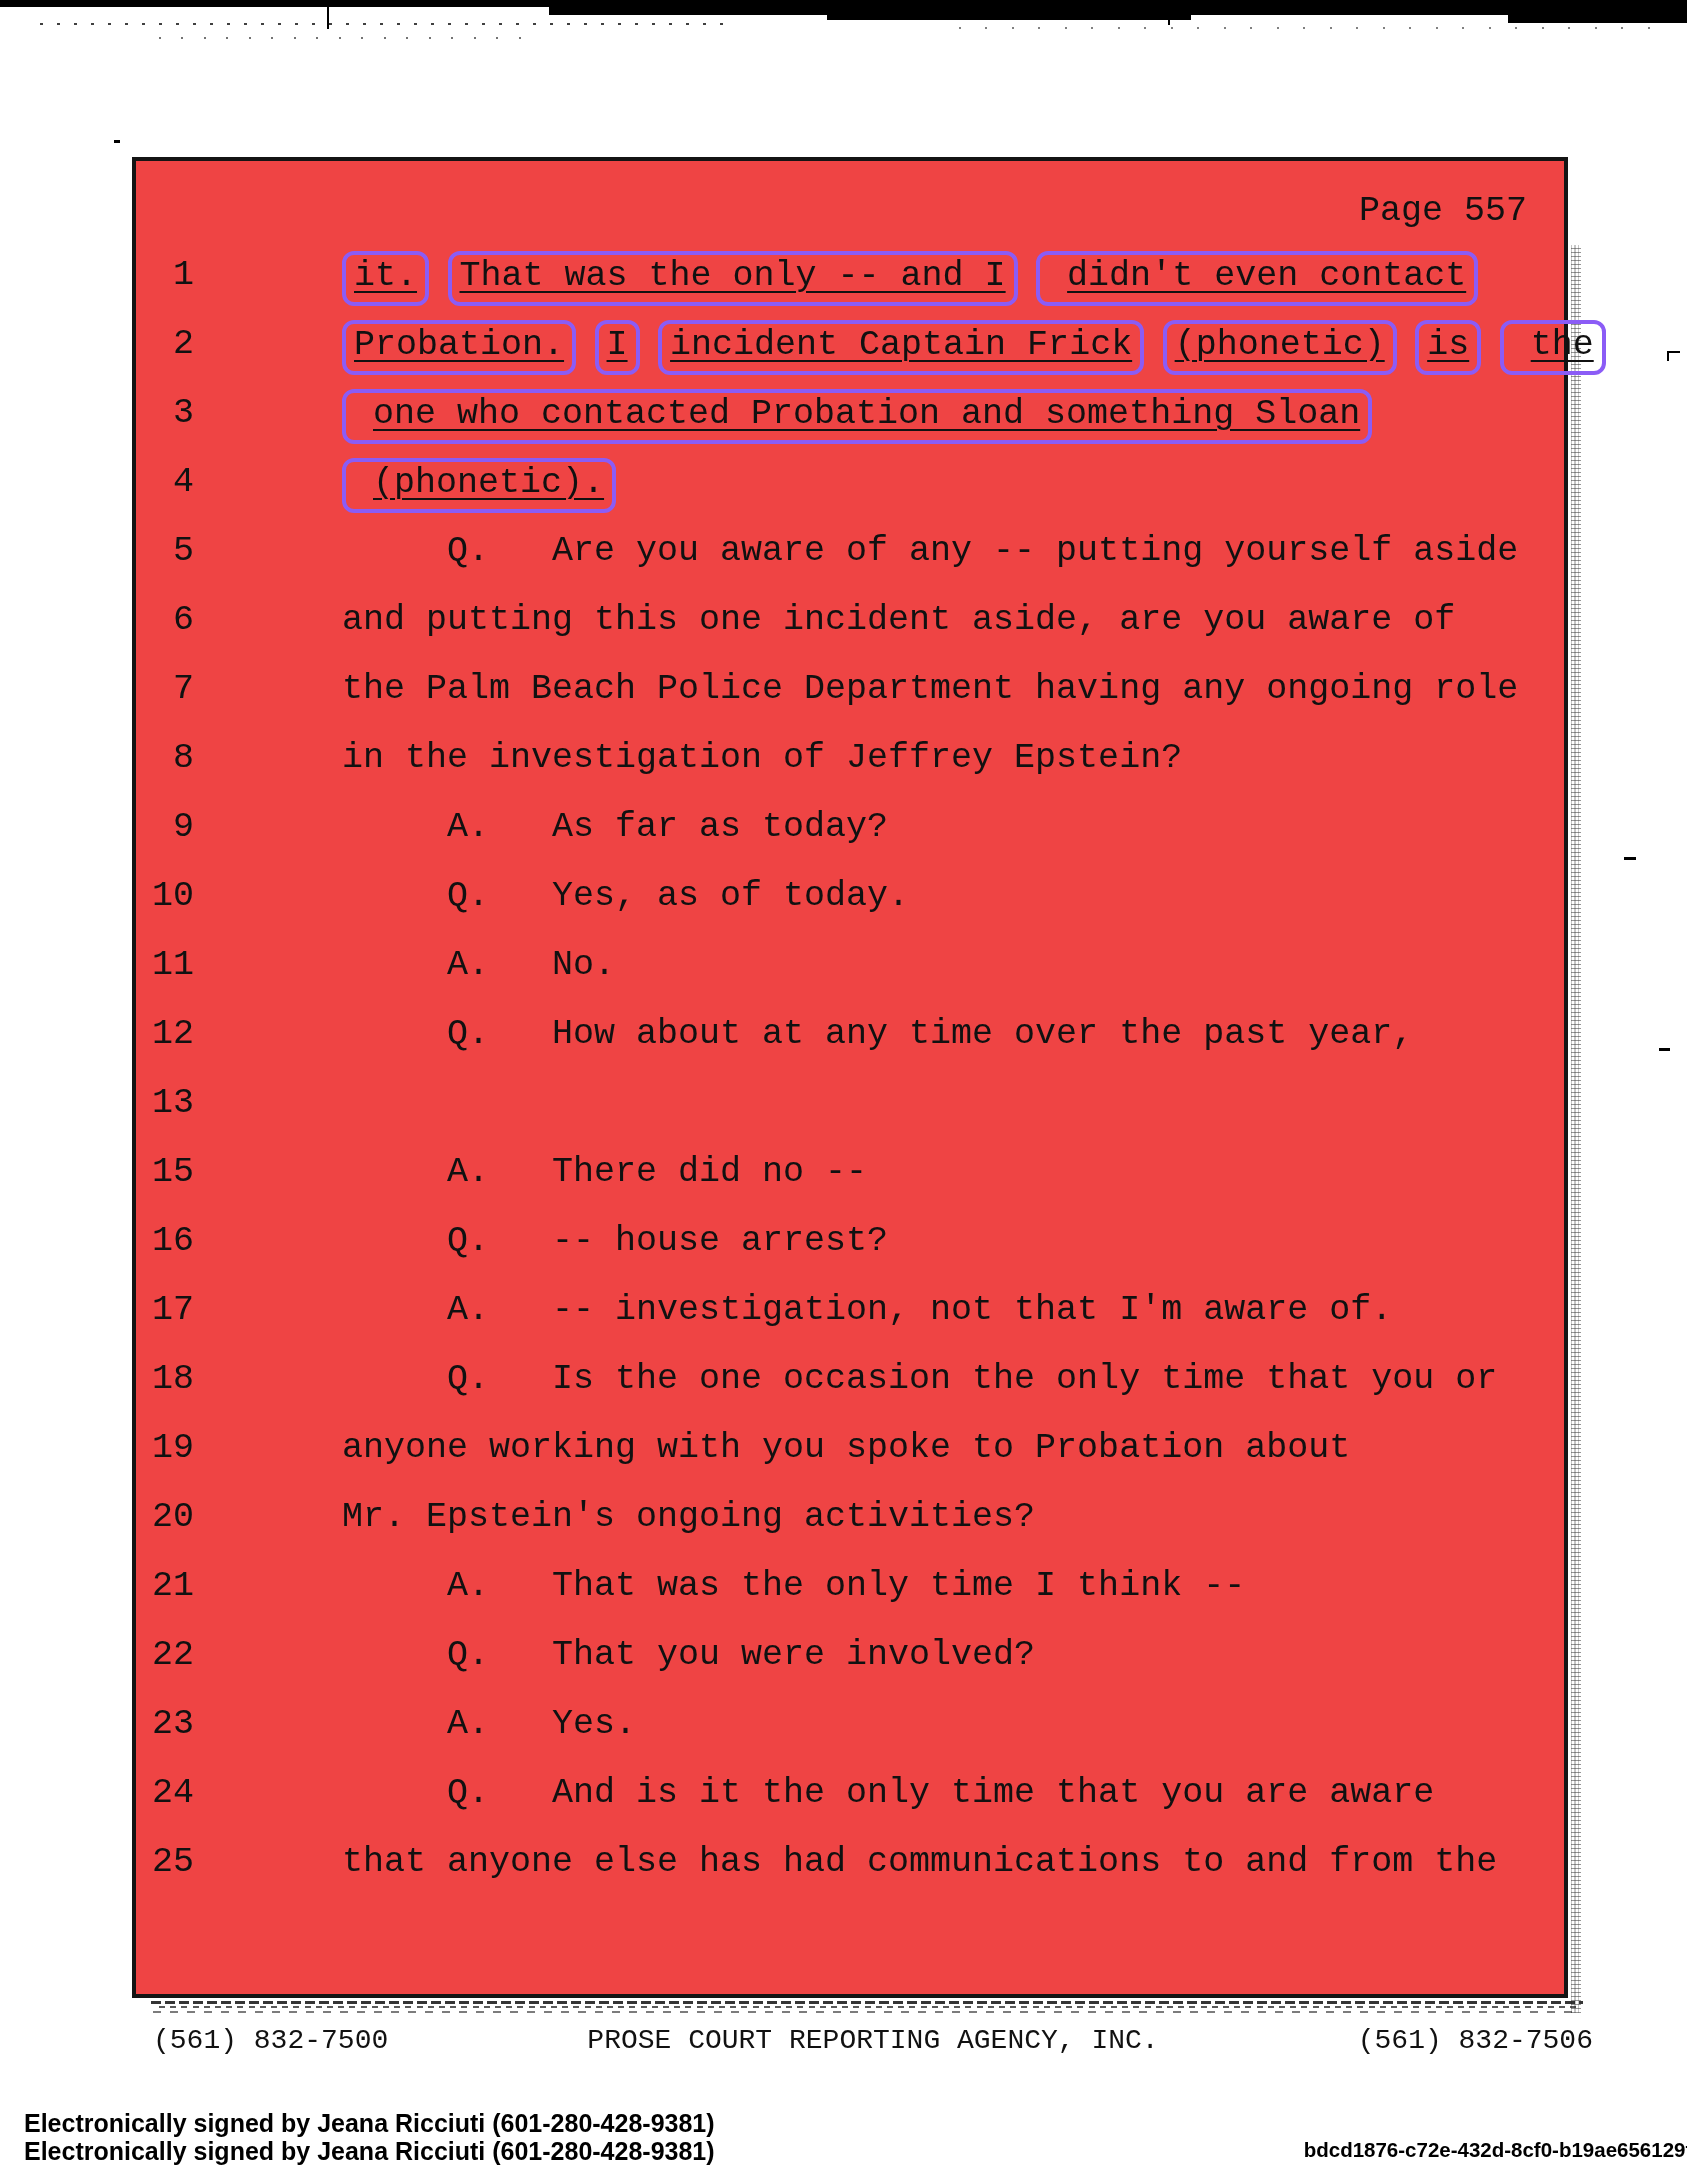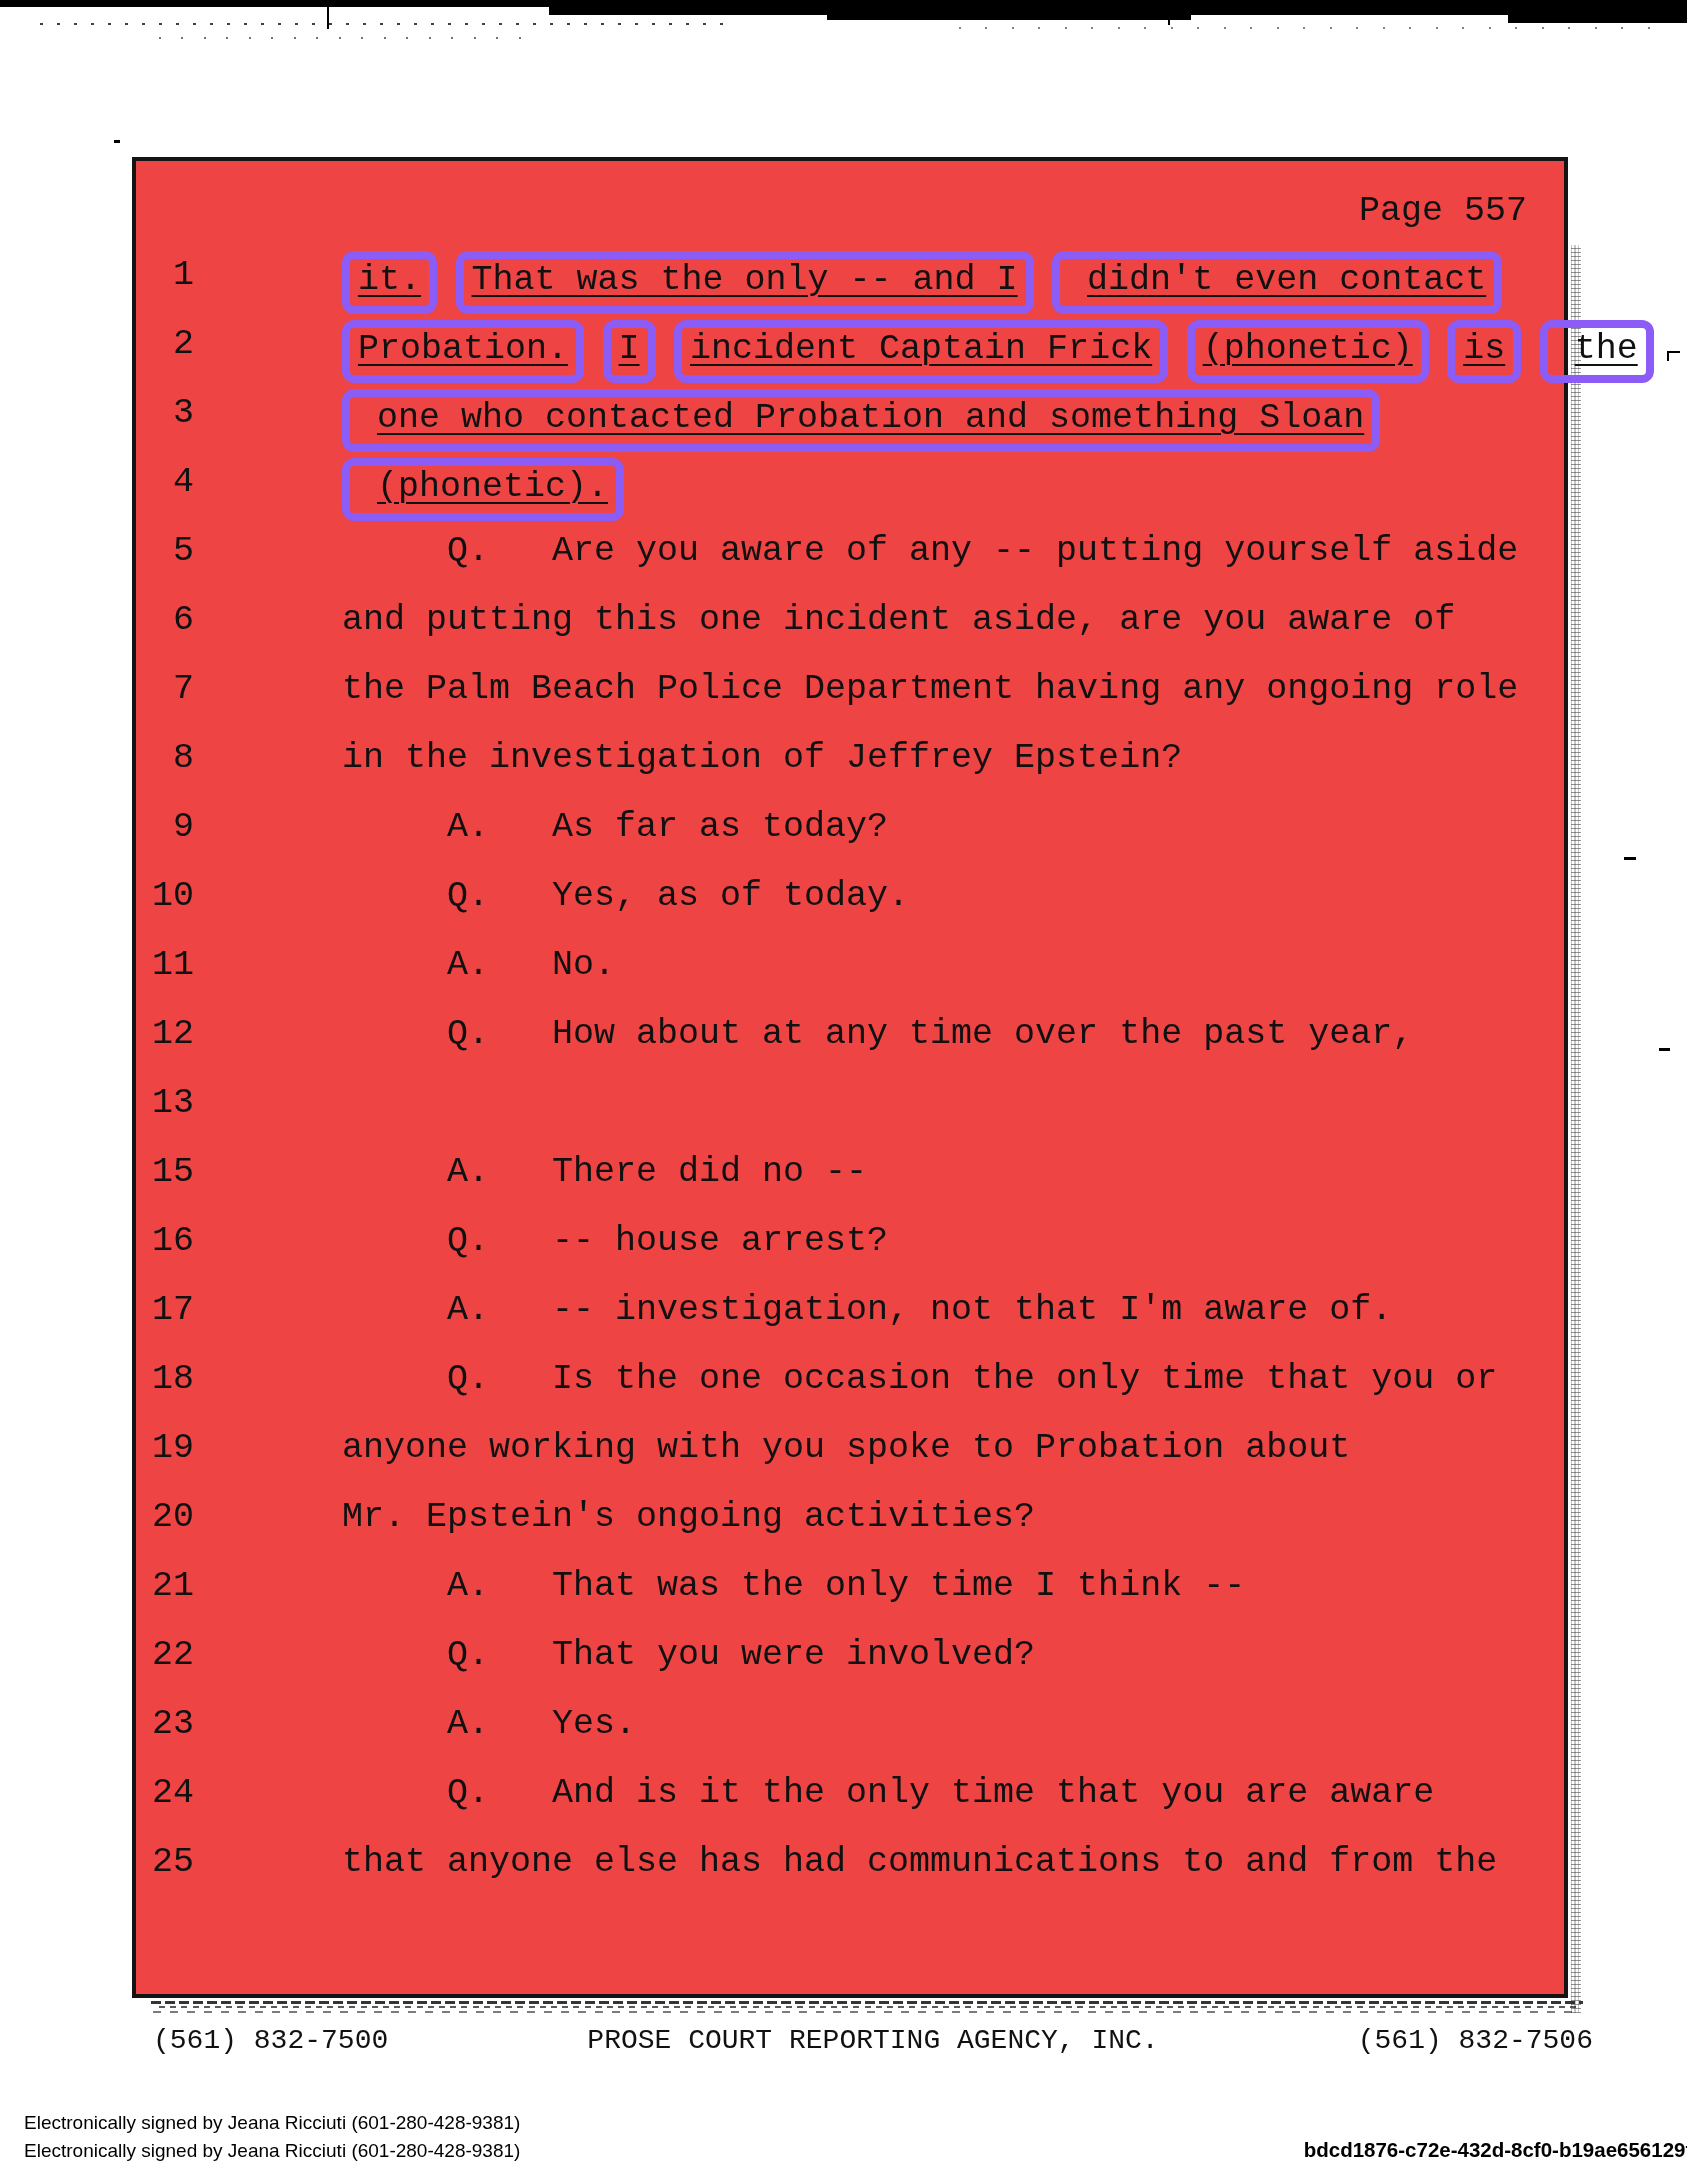--- a/index.html
+++ b/index.html
@@ -79,42 +79,42 @@
     font-size: 35px; line-height: 35px; color: #111;
   }
   .t-text {
     margin-left: 148px;
     font-size: 35px; line-height: 35px;
     white-space: pre; color: #111;
   }
   .callout {
     display: inline-block;
     position: relative; top: -7.3px;
-    border: 8px solid #8b5cf6;
+    border: 4px solid #8b5cf6;
     border-radius: 12px;
     padding: 4px 8px 8px 8px;
     margin-right: 18.5px;
     text-decoration: underline;
     text-decoration-thickness: 2px;
     text-underline-offset: 6px;
   }
   .callout:last-child { margin-right: 0; padding-left: 27px; }
 
   
   .footer {
     position: absolute; left: 153px; top: 2022px; width: 1440px;
     display: flex; justify-content: space-between;
     font-size: 28px; line-height: 38px; color: #111;
   }
 
   
   .sig-block {
     position: absolute; left: 24px; top: 2109px;
     font-family: "Liberation Sans", sans-serif;
-    font-weight: normal; font-size: 19px; line-height: 28.4px;
+    font-weight: bold; font-size: 25px; line-height: 28.4px;
     color: #000;
   }
   .doc-code {
     position: absolute; right: -5.3px; top: 2138px;
     font-family: "Liberation Sans", sans-serif;
     font-weight: bold; font-size: 20.5px; line-height: 24px;
     color: #000;
   }
 </style>
 </head>

